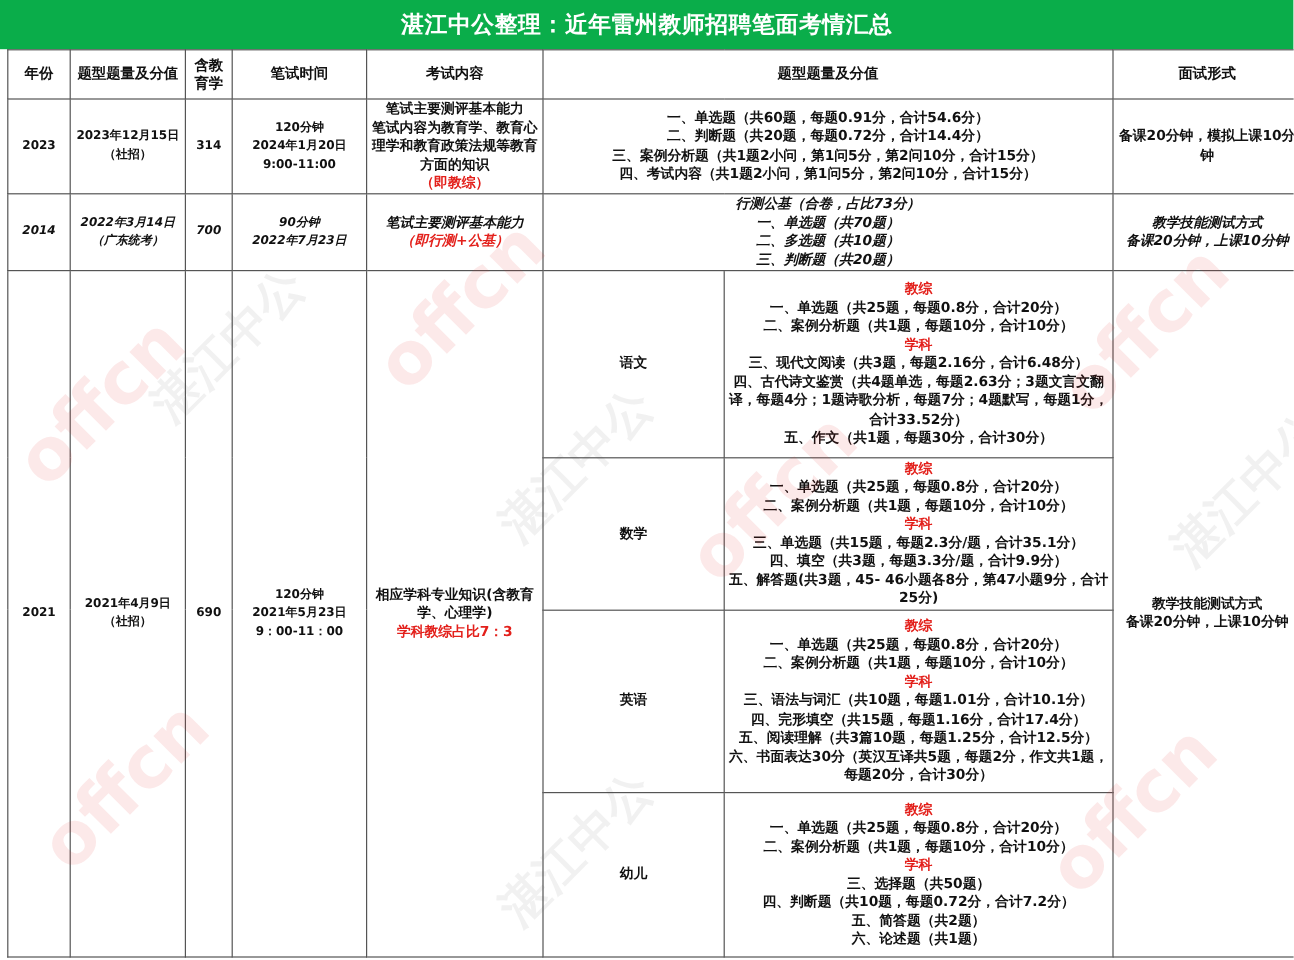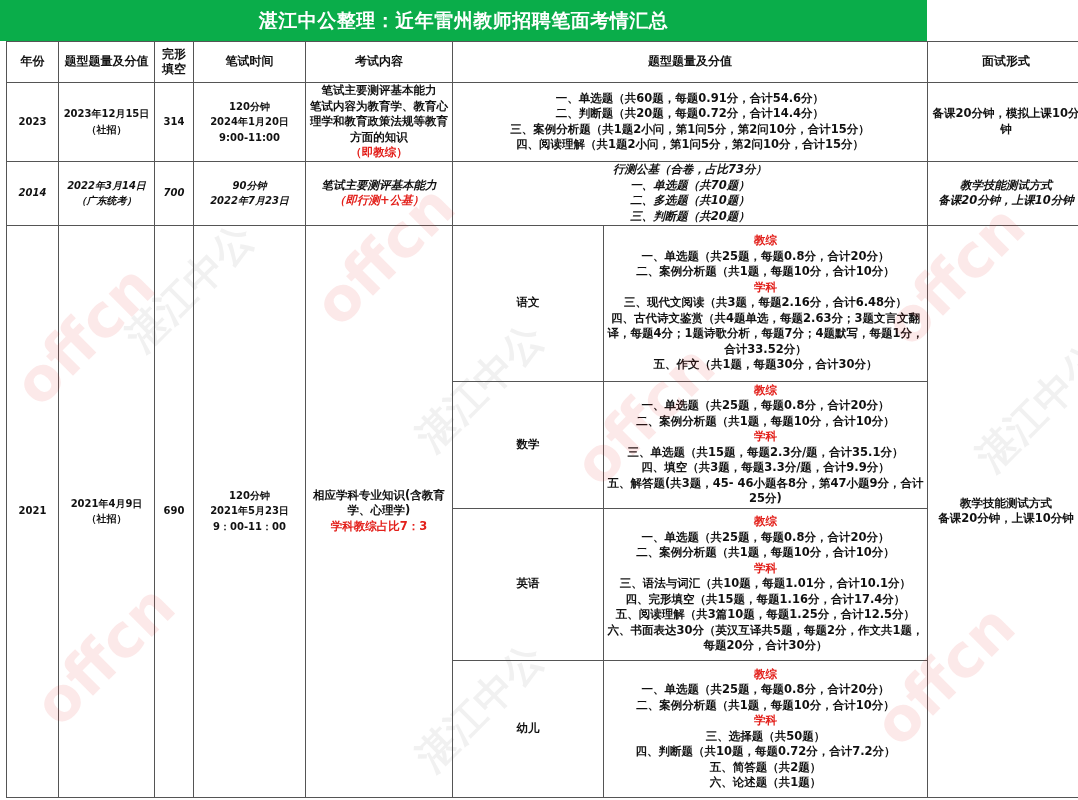--- a/index.html
+++ b/index.html
@@ -1,18 +1,18 @@
 <!DOCTYPE html>
 <html><head>
 <meta charset="utf-8">
 <style>
   html, body { margin: 0; padding: 0; background: #ffffff; }
   body { width: 1078px; height: 800px; overflow: hidden; position: relative;
          font-family: "DejaVu Sans", "Liberation Sans", sans-serif; color: #111; }
-  .title-bar { position: absolute; left: 0; top: 0; width: 927px; height: 41px;
+  .title-bar { position: absolute; left: 0; top: 0; width: 1078px; height: 41px;
                background: #0aad4a; color: #ffffff; font-size: 19px; font-weight: bold;
                display: flex; align-items: center; justify-content: center; letter-spacing: 0.5px; }
   table { position: absolute; left: 6px; top: 41px; border-collapse: collapse; table-layout: fixed;
           width: 1078px; }
   td, th { border: 1px solid #555; text-align: center; vertical-align: middle; padding: 0 2px;
            font-size: 11.5px; line-height: 15.5px; font-weight: bold; }
   th { height: 40px; font-size: 12px; }
   .row-2023 td { height: 77px; }
   .row-2022 td { height: 63px; font-style: italic; }
   .sub-yw { height: 156px; }
@@ -40,21 +40,21 @@
       <col style="width:112px">
     <col style="width:147px">
       <col style="width:151px">
       <col style="width:324px">
       <col style="width:157px">
   </colgroup>
   <tbody>
       <tr>
     <th>年份</th>
     <th>题型题量及分值</th>
-    <th>完形填空</th>
+    <th>含教育学</th>
     <th>笔试时间</th>
     <th>考试内容</th>
     <th colspan="2">题型题量及分值</th>
     <th>面试形式</th>
   </tr>
 
   <tr class="row-2023">
     <td class="bignum">2023</td>
     <td class="bignum">
       <span class="line">2023年12月15日</span>
@@ -68,21 +68,21 @@
     </td>
     <td>
       <span class="line">笔试主要测评基本能力</span>
       <span class="line">笔试内容为教育学、教育心理学和教育政策法规等教育方面的知识</span>
       <span class="line red">（即教综）</span>
     </td>
     <td colspan="2">
       <span class="line">一、单选题（共60题，每题0.91分，合计54.6分）</span>
       <span class="line">二、判断题（共20题，每题0.72分，合计14.4分）</span>
       <span class="line">三、案例分析题（共1题2小问，第1问5分，第2问10分，合计15分）</span>
-      <span class="line">四、阅读理解（共1题2小问，第1问5分，第2问10分，合计15分）</span>
+      <span class="line">四、考试内容（共1题2小问，第1问5分，第2问10分，合计15分）</span>
     </td>
     <td>
       <span class="line">备课20分钟，模拟上课10分钟</span>
     </td>
   </tr>
 
   <tr class="row-2022">
     <td class="bignum">2014</td>
     <td class="bignum">
       <span class="line">2022年3月14日</span>

